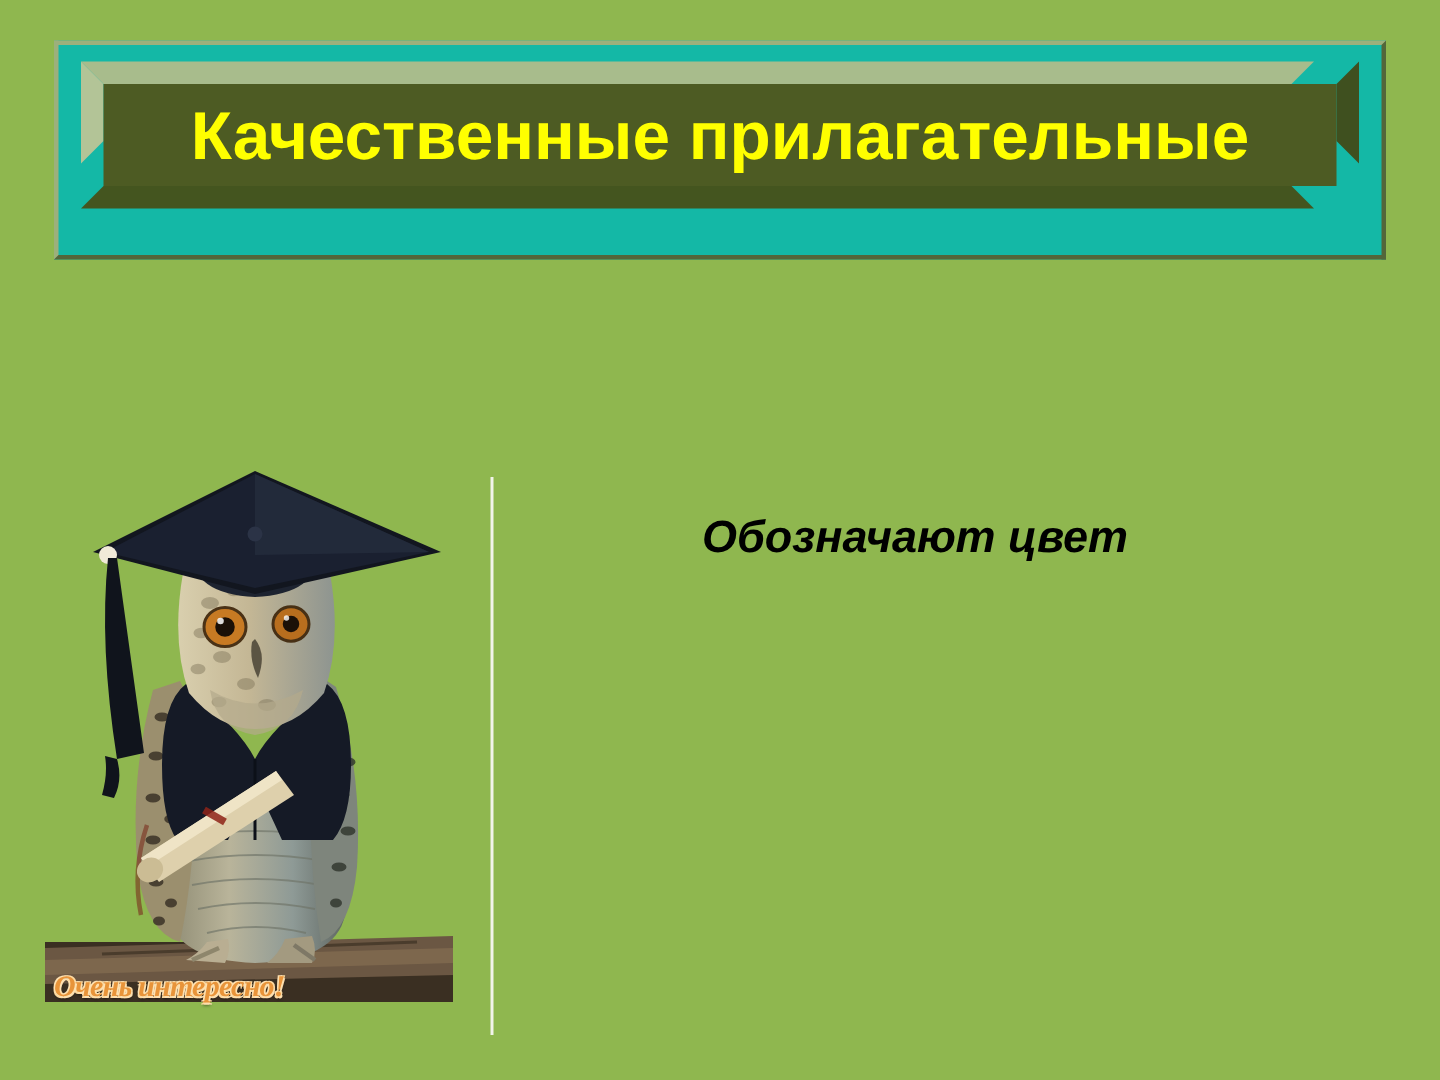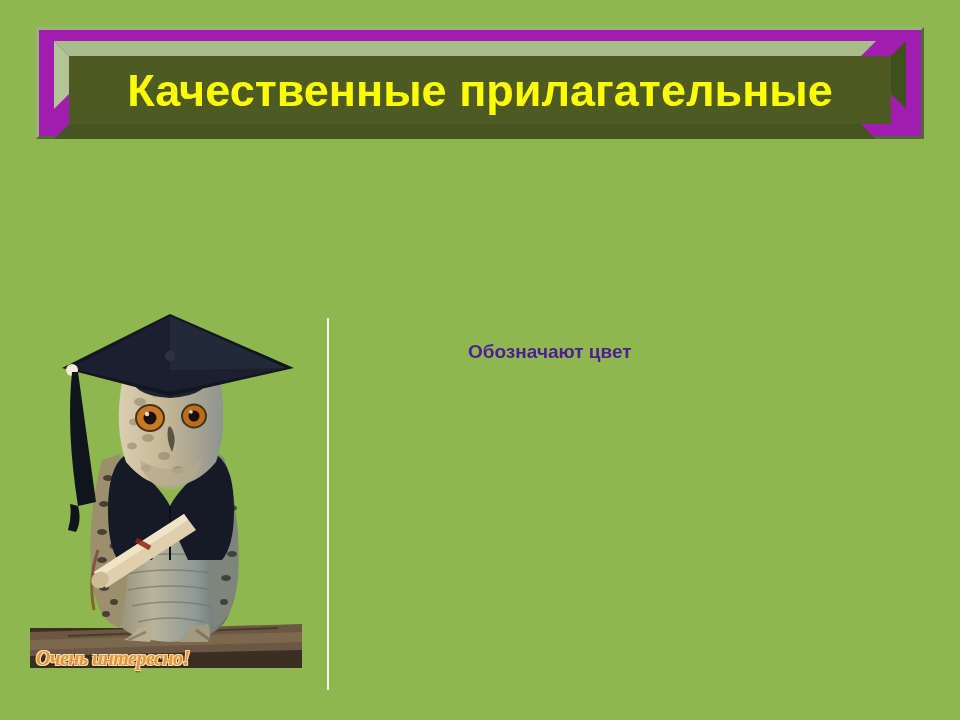--- a/index.html
+++ b/index.html
@@ -20,22 +20,22 @@
     background: #8fb74f;
     overflow: hidden;
   }
 
   
   .title-plaque {
     position: absolute;
     left: 36px;
     top: 27px;
     width: 888px;
-    height: 112px;
-    background: #a21caf;
+    height: 146px;
+    background: #14b8a6;
     box-sizing: border-box;
   }
   .title-plaque .bevel-outer-tl {
     position: absolute;
     left: 0; top: 0; right: 0; bottom: 0;
     border-top: 3px solid #9cb07c;
     border-left: 3px solid #9cb07c;
     border-right: 3px solid #53663a;
     border-bottom: 3px solid #53663a;
     box-sizing: border-box;
@@ -114,24 +114,25 @@
     width: 2px;
     height: 372px;
     background: #f2f4ea;
   }
 
   
   .body-text {
     position: absolute;
     left: 468px;
     top: 342px;
-    color: #4c1d95;
+    color: #000000;
     font-family: "Liberation Sans", sans-serif;
     font-weight: bold;
-    font-size: 19px;
+    font-style: italic;
+    font-size: 30px;
     white-space: nowrap;
     line-height: 1.1;
   }
 
   
   .owl-figure {
     position: absolute;
     left: 28px;
     top: 310px;
     width: 284px;

